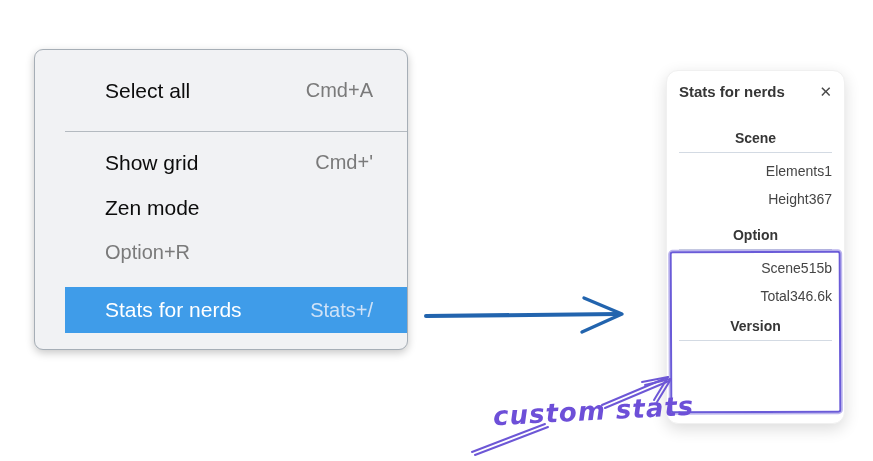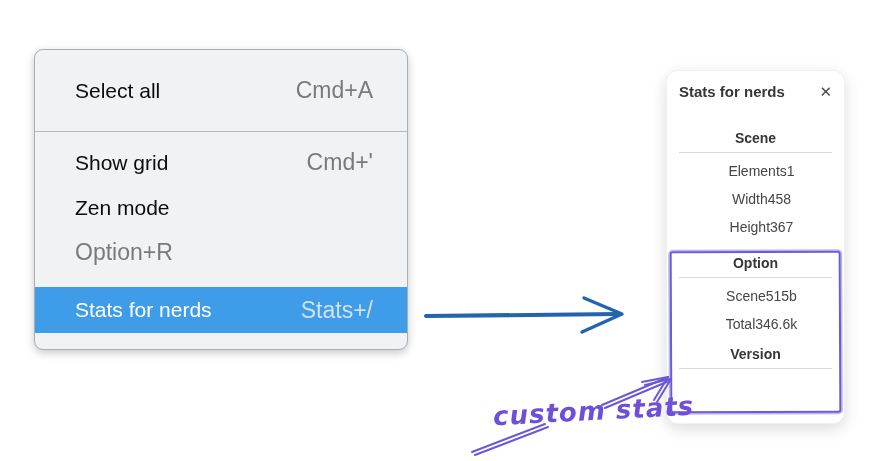--- a/index.html
+++ b/index.html
@@ -11,27 +11,27 @@
   html,body{margin:0;padding:0;background:#ffffff;}
   .canvas{
     position:relative;width:873px;height:461px;background:#ffffff;overflow:hidden;
     font-family:"Liberation Sans", sans-serif;
   }
 
   
   .menu{
     position:absolute;left:34px;top:49px;width:374px;height:301px;box-sizing:border-box;
     background:#f1f2f4;border:1px solid #a6aeb6;border-radius:9px;
-    box-shadow:0 3px 8px rgba(0,0,0,.22);overflow:hidden;
+    box-shadow:0 3px 8px rgba(0,0,0,.22);overflow:hidden;padding-left:30px;
   }
   .menu-item{
     display:flex;align-items:center;justify-content:space-between;
     height:45px;padding:0 34px 0 40px;font-size:21px;color:#0c0c0c;
   }
-  .menu-item .shortcut{font-size:23px;color:#7a7a7a;}
+  .menu-item .shortcut{font-size:20px;color:#7a7a7a;}
   .menu-item.first{height:81px;}
   .menu-divider{height:1px;background:#b4bac0;}
   .menu-group2{padding-top:8px;}
   .menu-spacer{height:12px;}
   .menu-item.highlighted{height:46px;background:var(--menu-highlight);color:#ffffff;}
   .menu-item.highlighted .shortcut{color:#cfe2f7;}
 
   
   .flow-arrow{position:absolute;left:420px;top:292px;width:210px;height:46px;}
 
@@ -39,21 +39,21 @@
   .panel{
     position:absolute;left:666px;top:70px;width:179px;height:354px;box-sizing:border-box;
     background:#ffffff;border:1px solid #f0f0f0;border-radius:12px;
     box-shadow:0 5px 16px rgba(0,0,0,.14);padding:12px 12px;color:#454545;font-size:14px;
   }
   .panel-header{display:flex;align-items:center;justify-content:space-between;margin-bottom:30px;}
   .panel-title{font-size:15px;font-weight:bold;color:#363636;}
   .panel-close{font-size:15px;color:#4a4a4a;cursor:pointer;line-height:1;}
   .section-h{text-align:center;font-weight:bold;color:#363636;padding:0 0 6px 0;}
   .panel-div{height:1px;background:var(--panel-divider);margin-bottom:4px;}
-  .stat-row{display:flex;justify-content:center;align-items:center;height:28px;margin-left:12px;}
+  .stat-row{display:flex;justify-content:flex-end;align-items:center;height:28px;margin-left:12px;}
   .sec-gap{height:14px;}
   .sec-gap-sm{height:8px;}
   .version-note{padding-top:6px;color:#3f3f3f;}
 
   
   .custom-box{
     position:absolute;left:670px;top:251px;width:171px;height:162px;box-sizing:border-box;
     border:2px solid #6a5bd8;border-radius:3px;transform:rotate(-0.25deg);
     box-shadow:0 0 0 1.5px rgba(106,91,216,.45);pointer-events:none;
   }
@@ -107,24 +107,20 @@
       <span class="panel-close">✕</span>
     </div>
 
     <div class="section-h">Scene</div>
     <div class="panel-div"></div>
     <div class="stat-row">
       <span>Elements</span>
       <span>1</span>
     </div>
     <div class="stat-row">
-      <span>Width</span>
-      <span>458</span>
-    </div>
-    <div class="stat-row">
       <span>Height</span>
       <span>367</span>
     </div>
 
     <div class="sec-gap"></div>
     <div class="section-h">Option</div>
     <div class="panel-div"></div>
     <div class="stat-row">
       <span>Scene</span>
       <span>515b</span>

